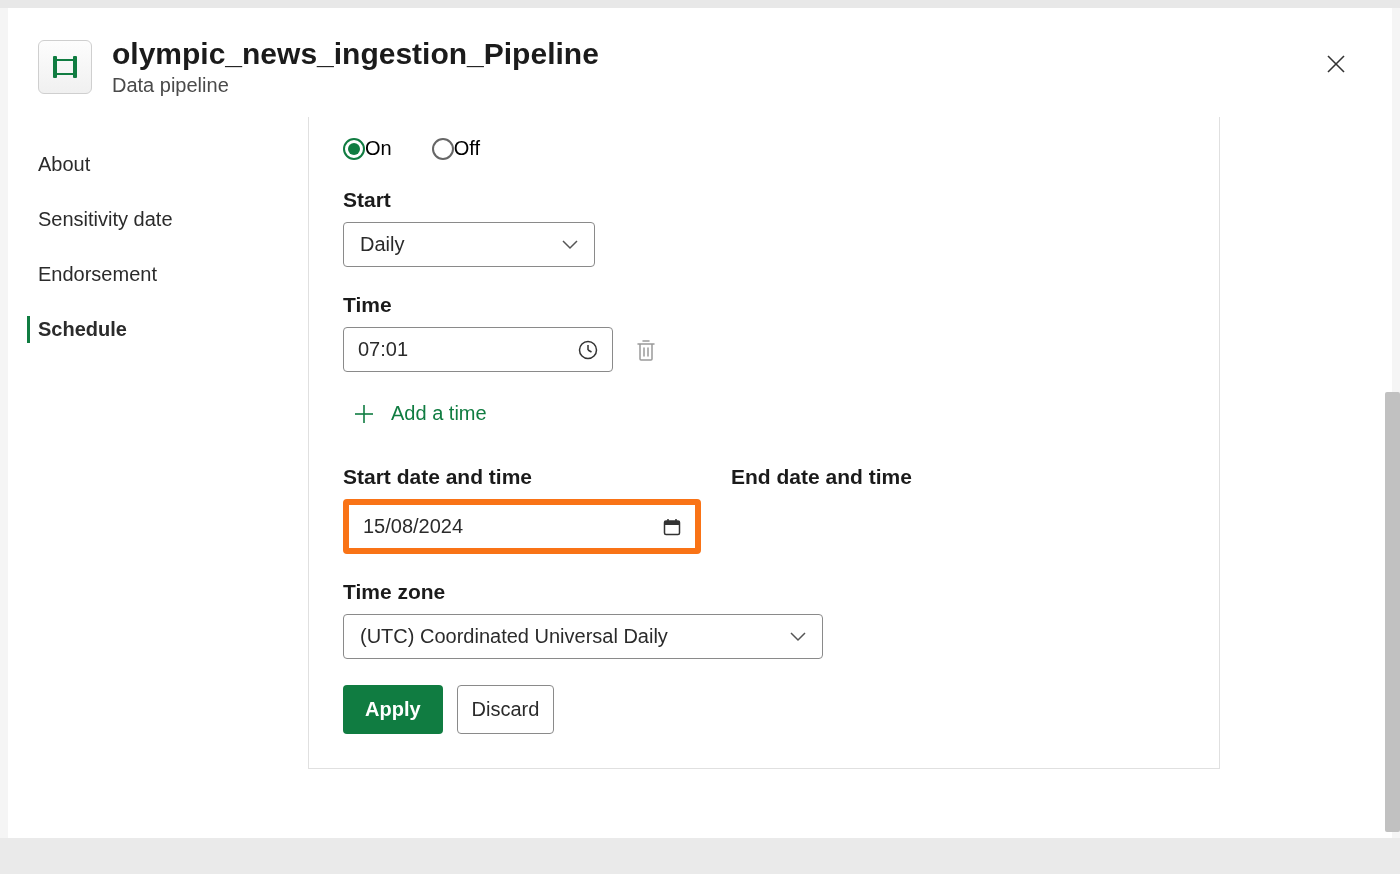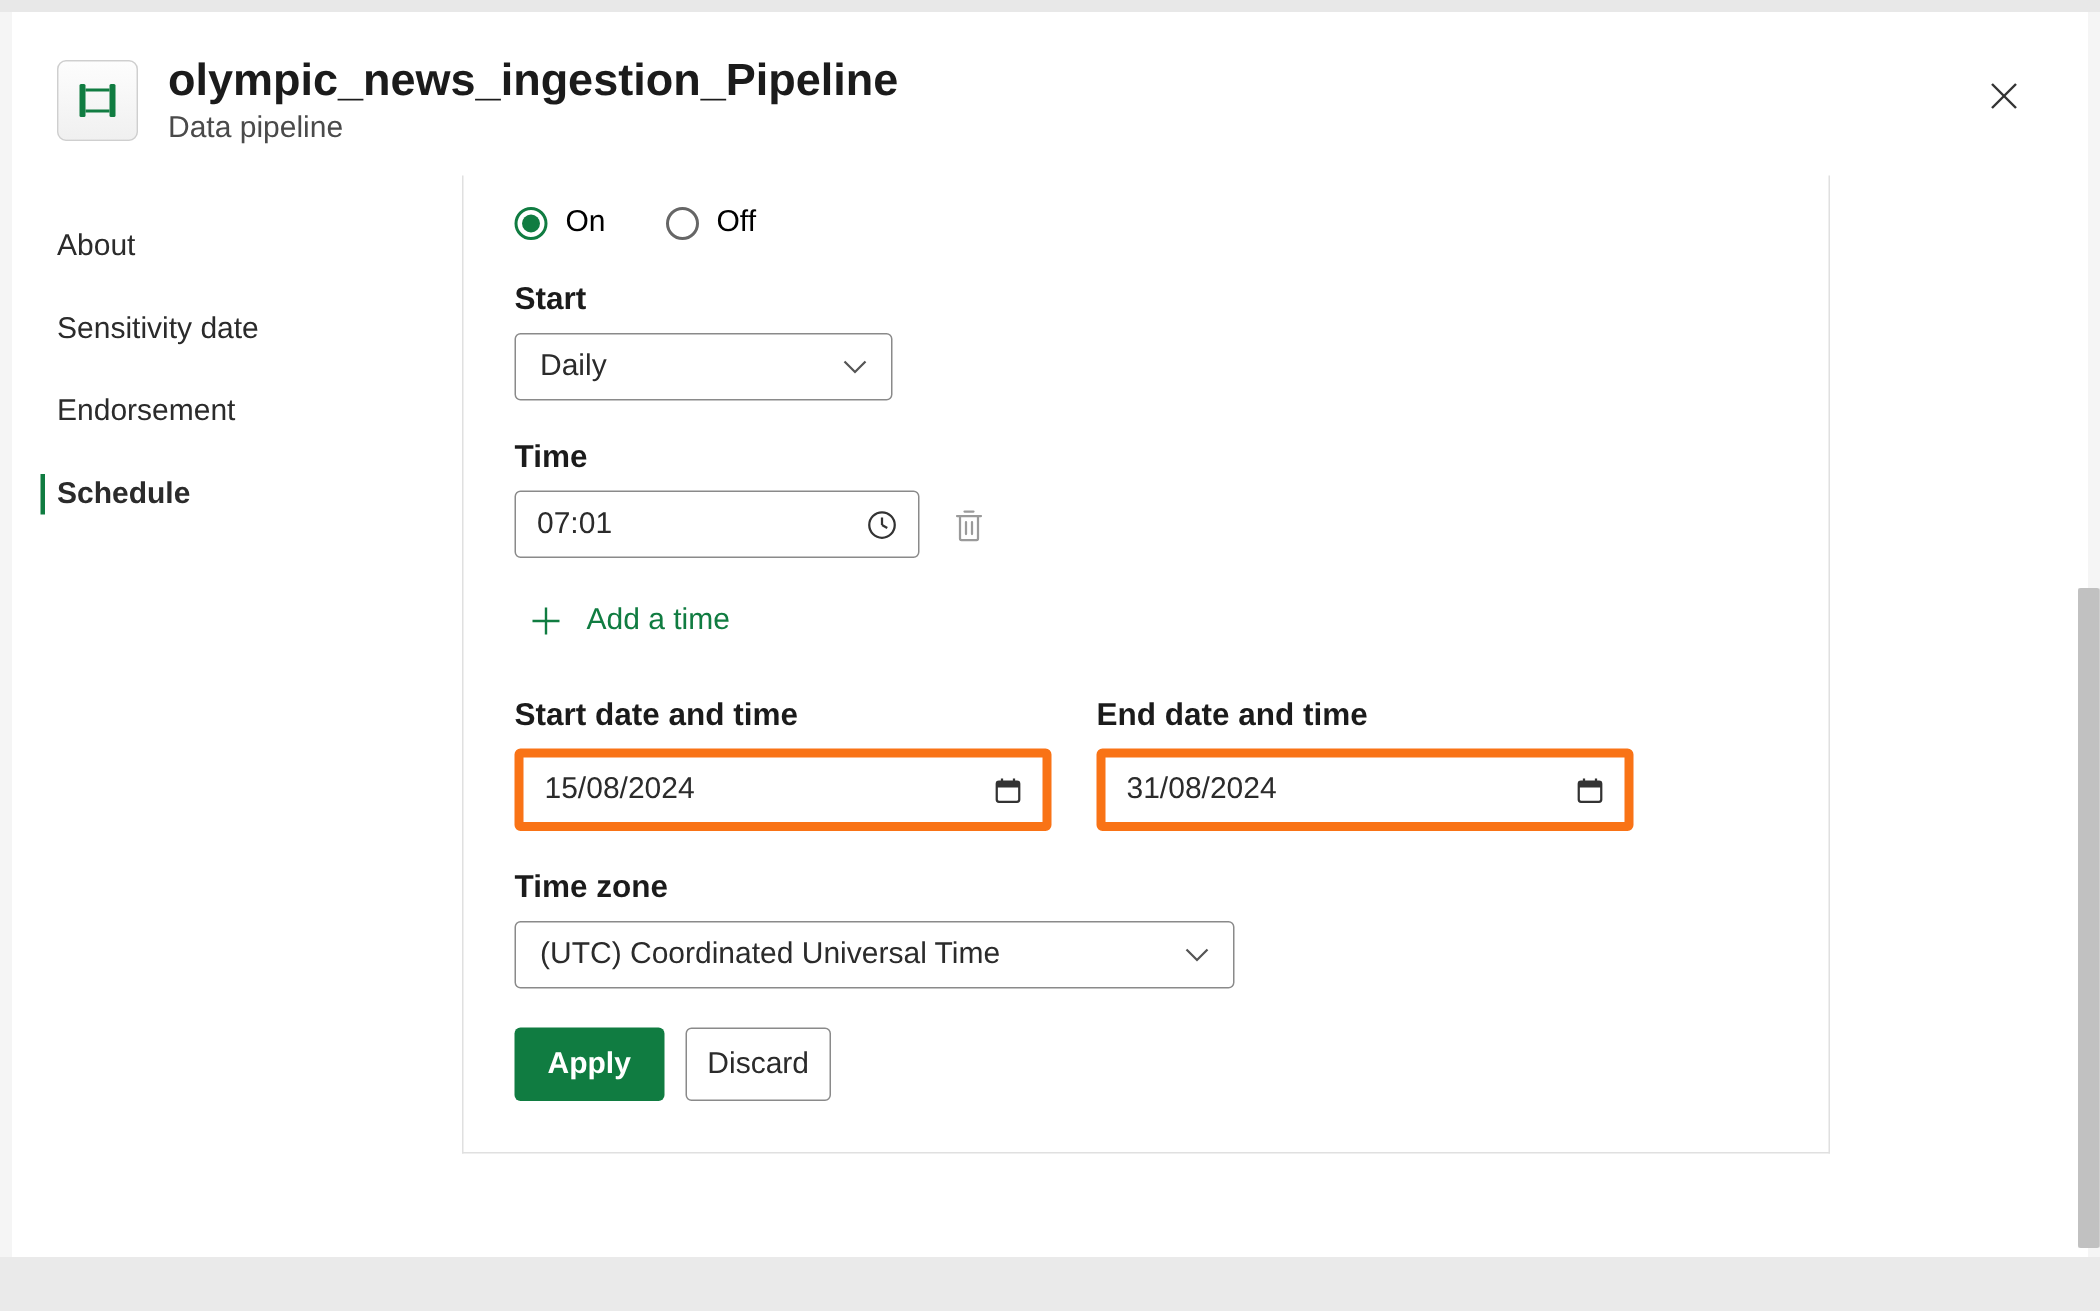--- a/index.html
+++ b/index.html
@@ -135,21 +135,20 @@
       display: flex;
       gap: 40px;
       align-items: center;
       margin-bottom: 28px;
       font-size: 20px;
     }
 
     .radio-opt {
       display: flex;
       align-items: center;
-      gap: 12px;
       cursor: pointer;
     }
 
     .radio-circle {
       width: 22px;
       height: 22px;
       border-radius: 50%;
       border: 2px solid #666;
       display: flex;
       align-items: center;
@@ -399,35 +398,26 @@
               <svg width="18" height="18" viewBox="0 0 18 18">
                 <rect x="1.5" y="3" width="15" height="13.5" rx="1.5" fill="none" stroke="#333" stroke-width="1.5"></rect>
                 <rect x="1.5" y="3" width="15" height="4" fill="#333"></rect>
                 <line x1="5" y1="1" x2="5" y2="4" stroke="#333" stroke-width="1.5"></line>
                 <line x1="13" y1="1" x2="13" y2="4" stroke="#333" stroke-width="1.5"></line>
               </svg>
             </div>
           </div>
           <div class="date-col">
             <div class="field-label">End date and time</div>
-            <div class="date-input">
-              <span>31/08/2024</span>
-              <svg width="18" height="18" viewBox="0 0 18 18">
-                <rect x="1.5" y="3" width="15" height="13.5" rx="1.5" fill="none" stroke="#333" stroke-width="1.5"></rect>
-                <rect x="1.5" y="3" width="15" height="4" fill="#333"></rect>
-                <line x1="5" y1="1" x2="5" y2="4" stroke="#333" stroke-width="1.5"></line>
-                <line x1="13" y1="1" x2="13" y2="4" stroke="#333" stroke-width="1.5"></line>
-              </svg>
-            </div>
           </div>
         </div>
 
         <div class="field-label">Time zone</div>
         <div class="select-box tz-select">
-          <span>(UTC) Coordinated Universal Time</span>
+          <span>(UTC) Coordinated Universal Daily</span>
           <svg width="16" height="10" viewBox="0 0 16 10">
             <path d="M1 1 L8 8 L15 1" fill="none" stroke="#555" stroke-width="1.5"></path>
           </svg>
         </div>
 
         <div class="button-row">
           <button class="btn-primary">Apply</button>
           <button class="btn-secondary">Discard</button>
         </div>
 

